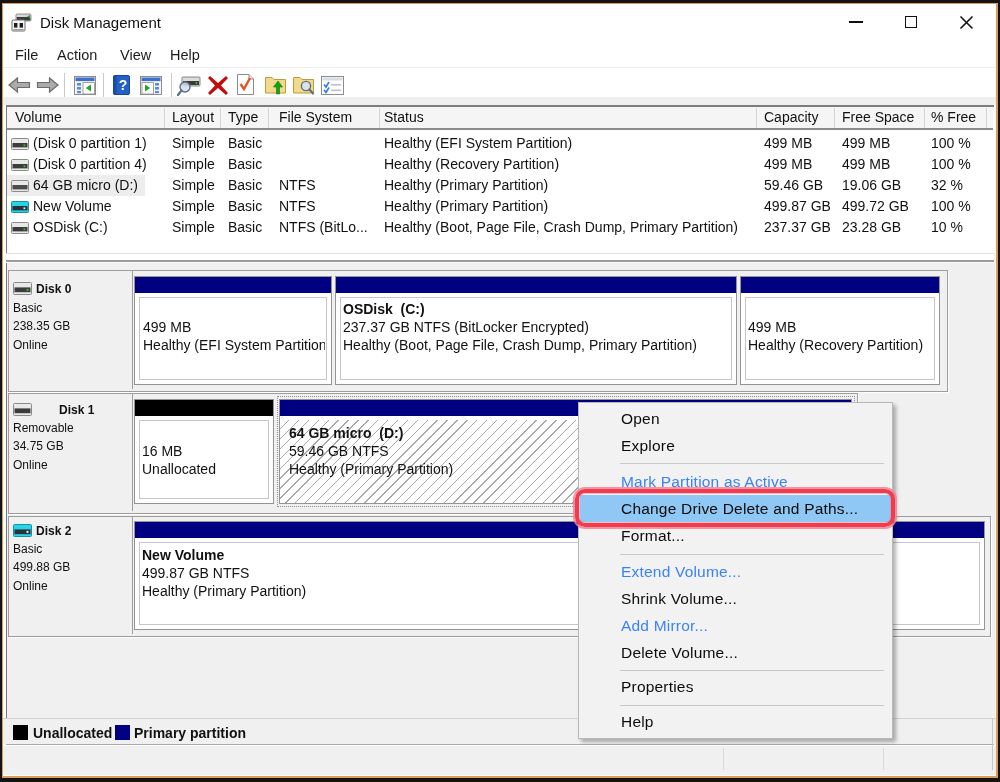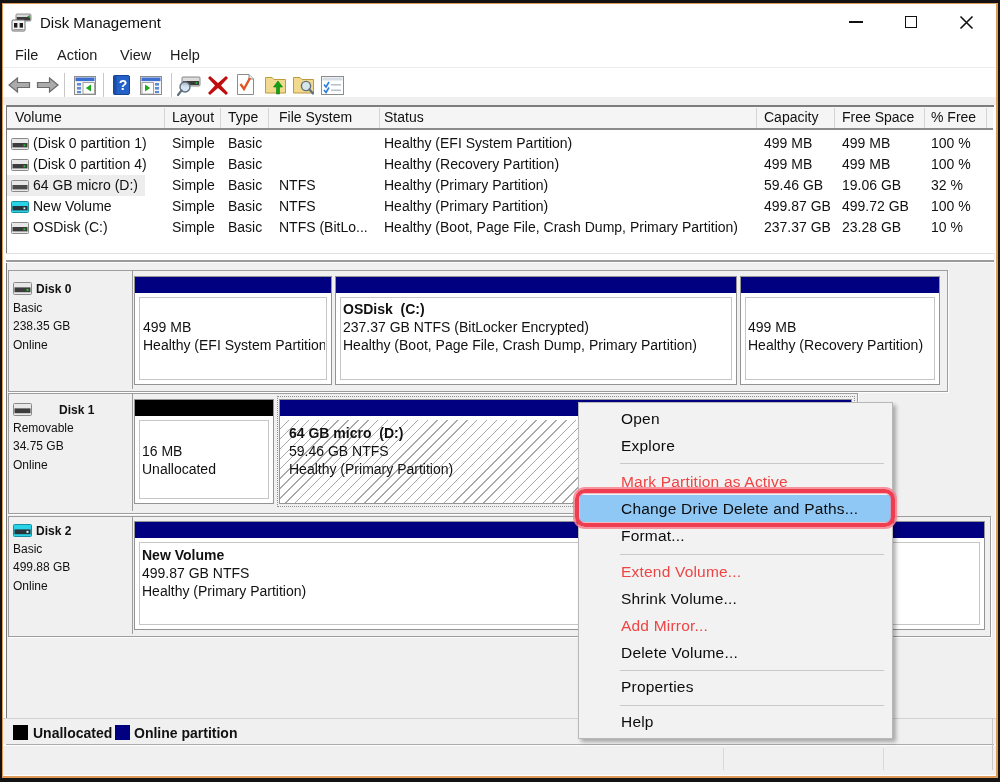--- a/index.html
+++ b/index.html
@@ -20,21 +20,21 @@
   .diskbox{position:absolute;background:#f0f0f0;border:1px solid #9d9d9d;box-shadow:1px 1px 0 #ffffff;}
   .labelcell{position:absolute;background:#f0f0f0;border-right:1px solid #9d9d9d;}
   .lbl{position:absolute;font-size:12px;color:#111;white-space:nowrap;height:18px;line-height:18px;}
   .part{position:absolute;background:#fff;border:1px solid #949494;box-sizing:border-box;}
   .bar{position:absolute;left:0;top:0;right:0;height:16px;}
   .pinner{position:absolute;left:4px;right:4px;top:20px;bottom:4px;border:1px solid #c6c6c6;}
   .ptxt{position:absolute;font-size:14px;color:#111;white-space:nowrap;height:18px;line-height:18px;overflow:hidden;}
   
   #cmenu{position:absolute;z-index:20;left:578px;top:402px;width:315px;height:337px;background:#f2f2f2;border:1px solid #b8b8b8;box-sizing:border-box;box-shadow:3px 3px 4px rgba(0,0,0,0.3);}
   .mi{position:absolute;z-index:21;left:579px;width:312px;height:27px;line-height:27px;font-size:15.5px;letter-spacing:0.2px;color:#0c0c0c;padding-left:42px;box-sizing:border-box;white-space:nowrap;}
-  .mi.dis{color:#ef4444;}
+  .mi.dis{color:#3b82f6;}
   .msep{position:absolute;z-index:21;left:620px;width:264px;height:1px;background:#c9c9c9;}
   #redbox{position:absolute;z-index:22;left:575px;top:489px;width:320px;height:38px;border:4px solid #ee3c50;border-radius:10px;box-sizing:border-box;box-shadow:0 0 0 2px rgba(248,130,143,0.85),inset 0 0 0 1px rgba(248,130,143,0.5);}
 </style>
 </head>
 <body>
 <div id="s">
   <div id="orange"></div>
   <div id="win"></div>
 
   <div class="abs t14" style="left:40px;top:14px;font-size:15px;">Disk Management</div>
@@ -321,21 +321,21 @@
   <div class="msep" style="top:670px;"></div>
   <div class="mi" style="top:673px;">Properties</div>
   <div class="msep" style="top:705px;"></div>
   <div class="mi" style="top:708px;">Help</div>
   <div id="redbox"></div>
 
   <div class="abs" style="left:3px;top:718px;width:993px;height:26px;background:#f0f0f0;border-top:1px solid #d2d2d2;box-sizing:border-box;"></div>
   <div class="abs" style="left:13px;top:725px;width:15px;height:15px;background:#000;"></div>
   <div class="abs t14" style="left:33px;top:725px;font-weight:bold;">Unallocated</div>
   <div class="abs" style="left:115px;top:725px;width:15px;height:15px;background:#000080;"></div>
-  <div class="abs t14" style="left:134px;top:725px;font-weight:bold;">Online partition</div>
+  <div class="abs t14" style="left:134px;top:725px;font-weight:bold;">Primary partition</div>
   <div class="abs" style="left:6px;top:744px;width:988px;height:1px;background:#ababab;"></div>
   <div class="abs" style="left:6px;top:745px;width:988px;height:1px;background:#ffffff;"></div>
   <div class="abs" style="left:3px;top:746px;width:993px;height:29px;background:#f0f0f0;"></div>
   <div class="abs" style="left:723px;top:748px;width:1px;height:22px;background:#d9d9d9;"></div>
   <div class="abs" style="left:883px;top:748px;width:1px;height:22px;background:#d9d9d9;"></div>
   <div class="abs" style="left:992px;top:718px;width:1px;height:52px;background:#c9c9c9;"></div>
 
 </div>
 
 </body></html>

